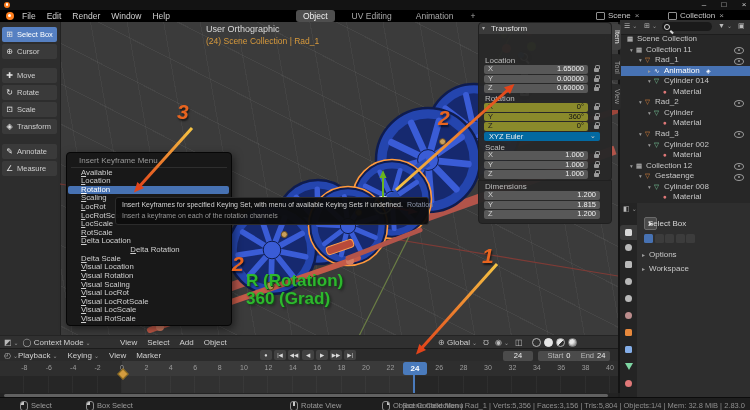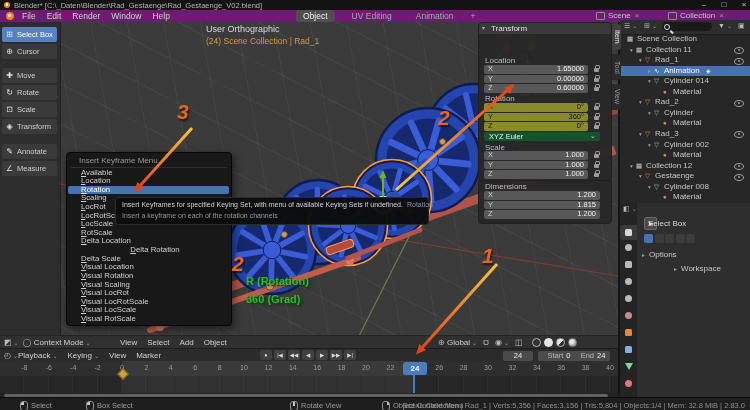--- a/index.html
+++ b/index.html
@@ -6,21 +6,21 @@
   #app{position:relative;width:750px;height:410px;overflow:hidden;background:#1f1f1f;
        font-family:"Liberation Sans",sans-serif;color:#c9c9c9;-webkit-font-smoothing:antialiased;}
   .abs{position:absolute;}
   
   #titlebar{left:0;top:0;width:750px;height:10px;background:#131313;font-size:7.5px;color:#b2b2b2;}
   #titlebar .logo{position:absolute;left:4px;top:2px;width:6px;height:6px;border-radius:50%;background:#ff7f1e;}
   #titlebar .logo:after{content:"";position:absolute;left:1.5px;top:1px;width:2.5px;height:2.5px;border-radius:50%;background:#fff;}
   #win-title{position:absolute;left:14px;top:1px;white-space:nowrap;}
   .winbtn{position:absolute;top:0;width:16px;height:10px;text-align:center;font-size:8px;color:#cfcfcf;line-height:10px;}
   
-  #menubar{left:0;top:10px;width:750px;height:12px;background:#701a75;border-bottom:1px solid #101010;font-size:8.5px;}
+  #menubar{left:0;top:10px;width:750px;height:12px;background:#000000;border-bottom:1px solid #101010;font-size:8.5px;}
   #menubar .logo2{position:absolute;left:6px;top:2px;width:8px;height:8px;border-radius:50%;background:#ff7f1e;}
   #menubar .logo2:after{content:"";position:absolute;left:2px;top:1.5px;width:3px;height:3px;border-radius:50%;background:#fff;}
   #mb-menus{position:absolute;left:22px;top:0;height:12px;display:flex;gap:11px;align-items:center;color:#d0d0d0;}
   #mb-tabs{position:absolute;left:296px;top:0;height:12px;display:flex;gap:10px;align-items:center;color:#a8a8a8;}
   .mb-tab{padding:1px 7px;border-radius:3px;}
   .mb-tab.active{background:#4e4e4e;color:#f0f0f0;}
   .scene-widget{position:absolute;top:1px;height:10px;font-size:8px;color:#c6c6c6;white-space:nowrap;}
   .tiny-ic{display:inline-block;width:7px;height:6px;border:1px solid #8f8f8f;border-radius:1px;margin-right:3px;vertical-align:middle;}
   .xbtn{color:#9a9a9a;margin-left:4px;font-size:8px;}
   
@@ -70,21 +70,21 @@
   .np-label{position:absolute;left:6px;color:#bdbdbd;}
   .tp-row{position:absolute;left:5px;width:104px;height:8.5px;background:#585858;border-radius:2px;
      color:#efefef;font-size:7.5px;line-height:8.5px;}
   .tp-row .ax{position:absolute;left:4px;color:#cfcfcf;}
   .tp-row .val{position:absolute;right:4px;}
   .tp-row.key{background:#8a8a2b;color:#111;}
   .tp-row.key .ax{color:#222;}
   .lock{position:absolute;width:5px;height:4px;background:#9a9a9a;border-radius:1px;}
   .lock:before{content:"";position:absolute;left:0.5px;top:-3px;width:3px;height:3px;border:1px solid #9a9a9a;
      border-bottom:none;border-radius:2px 2px 0 0;}
-  .np-drop{position:absolute;left:5px;width:116px;height:9px;background:#14532d;border-radius:2px;
+  .np-drop{position:absolute;left:5px;width:116px;height:9px;background:#0369a1;border-radius:2px;
      font-size:7.5px;line-height:9px;color:#efefef;padding-left:5px;box-sizing:border-box;}
   .np-drop:after{content:"⌄";position:absolute;right:4px;top:-1px;color:#c9c9c9;}
   .np-tab{position:absolute;left:610px;width:11px;background:#2a2a2a;color:#9a9a9a;font-size:7px;
      writing-mode:vertical-rl;text-align:center;border-radius:0 3px 3px 0;z-index:9;}
   .np-tab.active{background:#404040;color:#e8e8e8;}
   
   #vp-header{left:0;top:335px;width:618px;height:13px;background:#303030;border-top:1px solid #242424;font-size:8px;}
   #vp-header .seg{position:absolute;top:0;height:13px;display:flex;align-items:center;gap:10px;color:#d0d0d0;}
   .caret{font-size:6px;color:#9a9a9a;margin-left:2px;}
   .shade{display:inline-block;width:7px;height:7px;border-radius:50%;border:1px solid #b5b5b5;margin-left:3px;vertical-align:middle;}
@@ -147,34 +147,33 @@
   .hint{position:absolute;top:2.5px;display:flex;align-items:center;gap:3px;color:#9b9b9b;}
   .mouse{width:6px;height:8px;border:1px solid #8f8f8f;border-radius:3px;position:relative;}
   .mouse:after{content:"";position:absolute;background:#c9c9c9;}
   .mouse.left:after{left:0;top:0;width:2.5px;height:3.5px;border-radius:2px 0 0 0;}
   .mouse.middle:after{left:2px;top:0;width:1.5px;height:4px;}
   .mouse.right:after{right:0;top:0;width:2.5px;height:3.5px;border-radius:0 2px 0 0;}
   #status-info{position:absolute;right:5px;top:3px;color:#8f8f8f;}
   
   .annot-num{position:absolute;font-size:21px;font-weight:bold;font-style:italic;color:#e8641f;z-index:60;
      text-shadow:1px 2px 2px rgba(0,0,0,.6);}
-  #green-annot{position:absolute;left:246px;top:272px;z-index:60;font-size:11px;font-weight:bold;color:#2db82d;
+  #green-annot{position:absolute;left:246px;top:272px;z-index:60;font-size:17px;font-weight:bold;color:#2db82d;
      text-shadow:1px 1px 0 #17491a,2px 2px 3px rgba(0,0,0,.45);line-height:18px;}
   #arrows-svg,#scene-svg{position:absolute;pointer-events:none;}
   #arrows-svg{left:0;top:0;z-index:55;}
   #scene-svg{left:60px;top:22px;z-index:1;}
 </style>
 </head>
 <body>
 
 <div id="app">
 
   <div class="abs" id="titlebar">
     <span class="logo"></span>
-    <span id="win-title">Blender* [C:\_Daten\Blender\Rad_Gestaenge\Rad_Gestaenge_V02.blend]</span>
     <span class="winbtn" style="left:696px;">–</span>
     <span class="winbtn" style="left:716px;">□</span>
     <span class="winbtn" style="left:736px;">×</span>
   </div>
 
   <div class="abs" id="menubar">
     <span class="logo2"></span>
     <div id="mb-menus">
         <span>File</span>
         <span>Edit</span>
@@ -682,21 +681,21 @@
     <div id="props-tool-row">Select Box</div>
     <div id="mode-chips">
         <span class="mchip active"></span>
         <span class="mchip"></span>
         <span class="mchip"></span>
         <span class="mchip"></span>
         <span class="mchip"></span>
       </div>
     <div id="props-sections">
         <div class="psection" style="top: 47px;">Options</div>
-        <div class="psection" style="top: 61px; margin-left: 32px;">Workspace</div>
+        <div class="psection" style="top: 61px;">Workspace</div>
       </div>
   </div>
 
   <div class="abs" id="statusbar">
     <div id="status-hints">
         <div class="hint" style="left: 20px;">
           <span class="mouse left"></span>
           <span>Select</span>
         </div>
         <div class="hint" style="left: 86px;">

